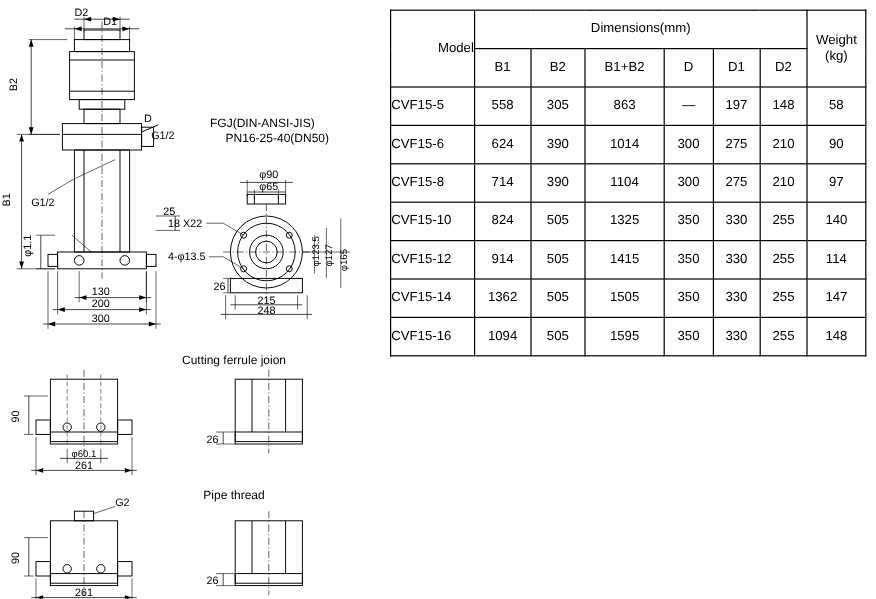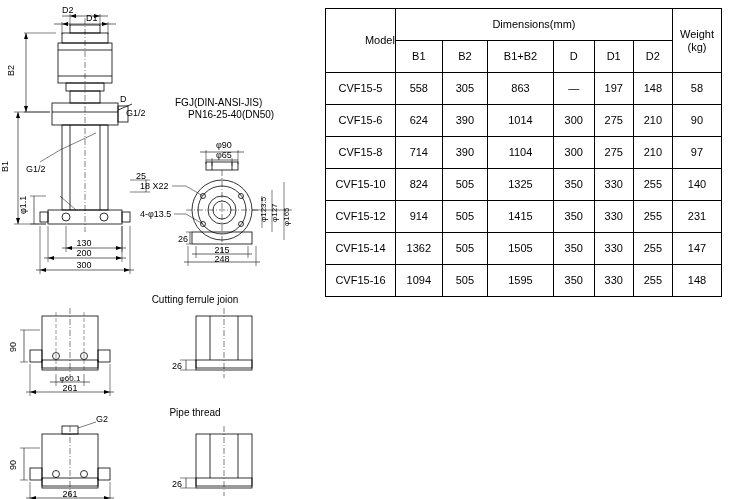--- a/index.html
+++ b/index.html
@@ -32,21 +32,21 @@
   }
   table.dims th{font-weight:normal;}
   .c-model{width:78px;text-align:right;}
   .c-b1{width:52px;}
   .c-b2{width:52px;}
   .c-sum{width:74px;}
   .c-d{width:46px;}
   .c-d1{width:44px;}
   .c-d2{width:44px;}
   .c-w{width:52px;margin-left:40px;}
-  .model-cell{text-align:center;}
+  .model-cell{text-align:left;}
   .hdr-dims{height:22px;}
   .hdr-sub{height:24px;}
 
   
   .draw{position:absolute;left:0;top:0;width:325px;height:499px;}
   .draw svg, .draw2 svg{display:block;}
   .lbl{font-family:"Liberation Sans", sans-serif;font-size:9px;}
   .lbl-s{font-family:"Liberation Sans", sans-serif;font-size:8px;}
   .ttl{font-family:"Liberation Sans", sans-serif;font-size:10px;}
 
@@ -361,21 +361,21 @@
           <td>140</td>
         </tr>
         <tr>
           <td class="model-cell">CVF15-12</td>
           <td>914</td>
           <td>505</td>
           <td>1415</td>
           <td>350</td>
           <td>330</td>
           <td>255</td>
-          <td>231</td>
+          <td>114</td>
         </tr>
         <tr>
           <td class="model-cell">CVF15-14</td>
           <td>1362</td>
           <td>505</td>
           <td>1505</td>
           <td>350</td>
           <td>330</td>
           <td>255</td>
           <td>147</td>

